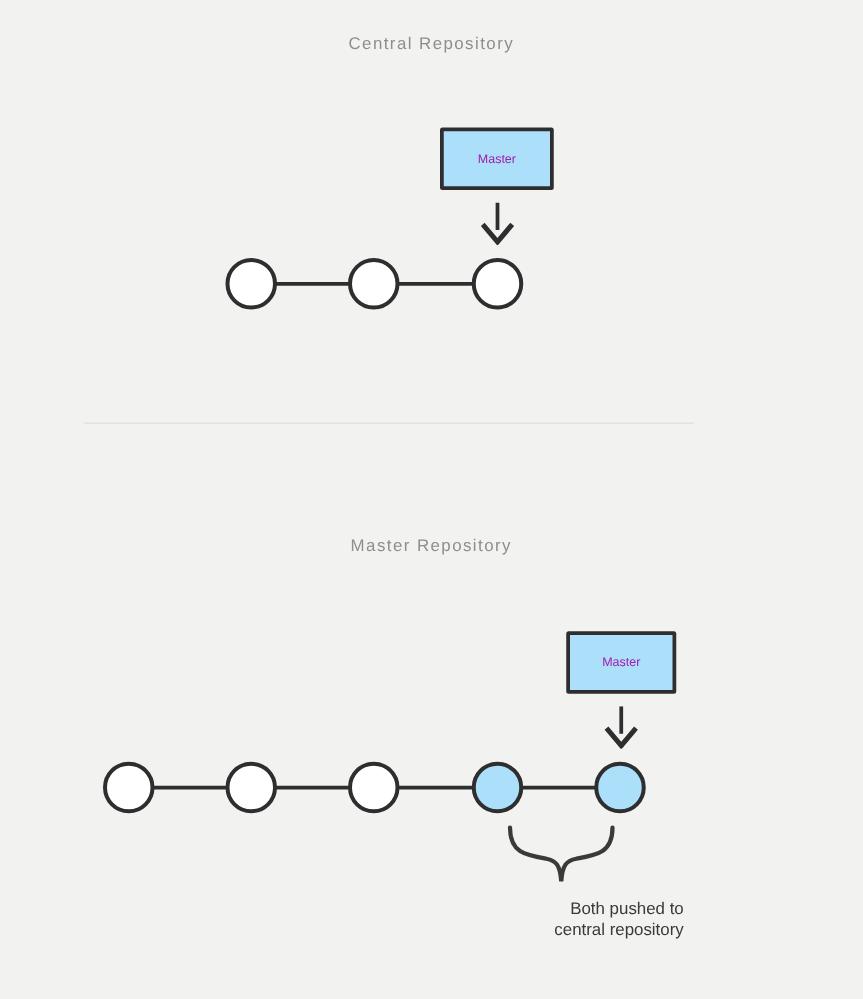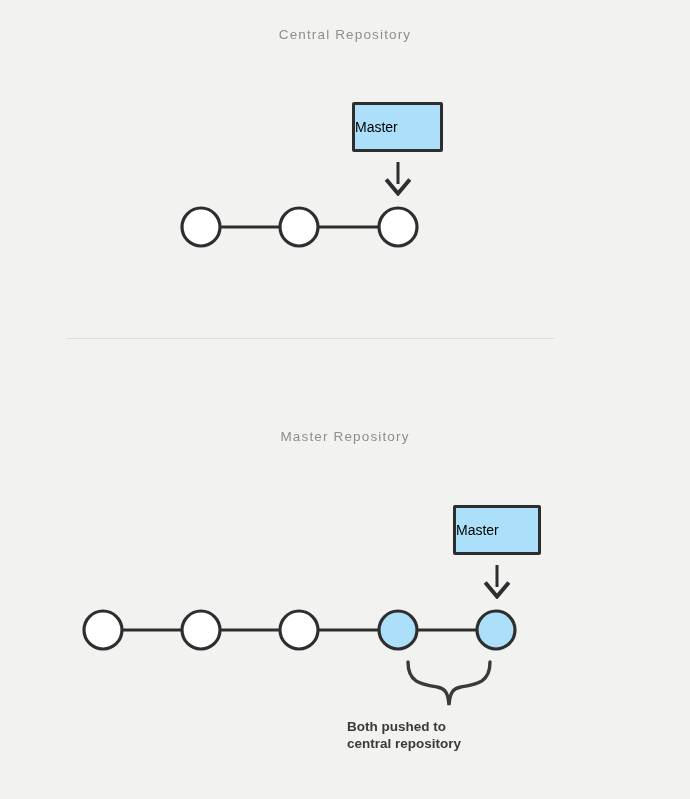--- a/index.html
+++ b/index.html
@@ -44,22 +44,23 @@
 
   
   .branch-box {
     position: absolute;
     box-sizing: border-box;
     background: #ace0fa;
     border: 3px solid #2e2e2e;
     border-radius: 2px;
     display: flex;
     align-items: center;
-    color: #000000;
-    font-size: 14px;
+    justify-content: center;
+    color: #a21caf;
+    font-size: 10px;
   }
   #central-master-box { left: 352px; top: 102px; width: 91px; height: 50px; }
   #local-master-box   { left: 453px; top: 505px; width: 88px; height: 50px; }
 
   
   .arrow {
     position: absolute;
   }
   #central-arrow { left: 383px; top: 162px; }
   #local-arrow   { left: 482px; top: 565px; }
@@ -69,25 +70,24 @@
   #central-graph { left: 0; top: 0; }
   #local-graph   { left: 0; top: 0; }
 
   
   #push-brace { position: absolute; left: 400px; top: 660px; }
   #push-caption {
     position: absolute;
     left: 347px;
     top: 718px;
     width: 200px;
-    text-align: left;
+    text-align: right;
     color: #3a3a3a;
     font-size: 13.5px;
     line-height: 17px;
-    font-weight: bold;
   }
   #push-caption div { white-space: nowrap; }
 </style>
 </head>
 <body>
 
 <div class="stage">
 
   <div class="section-title" id="central-title">Central Repository</div>
 

